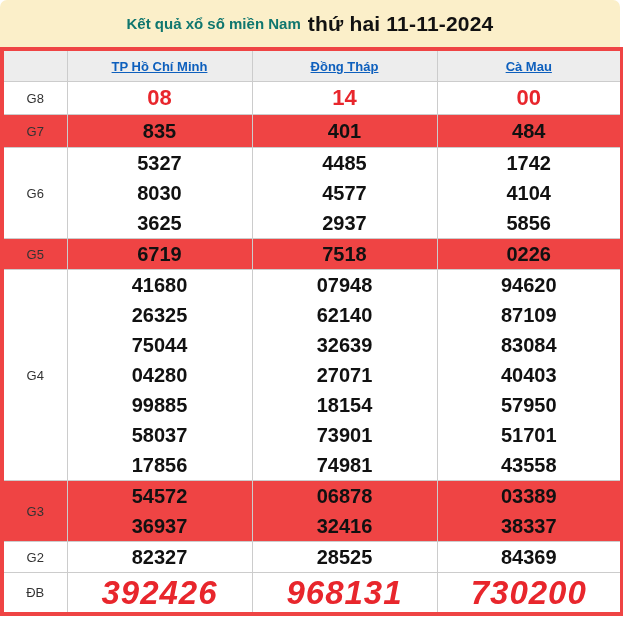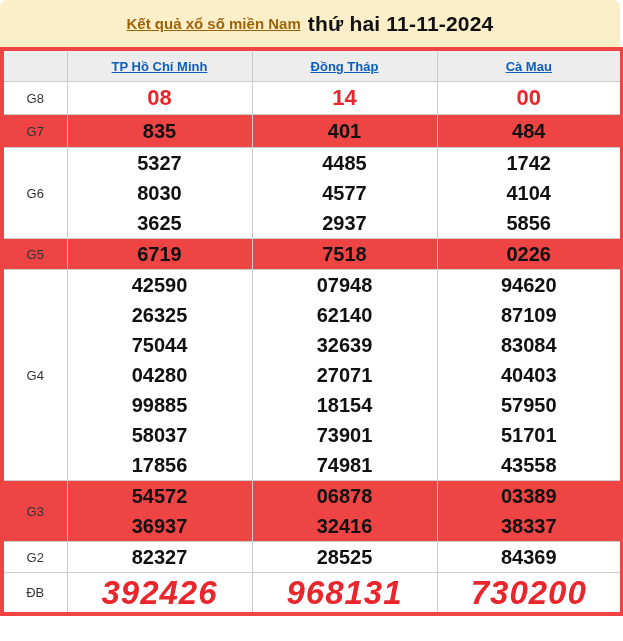--- a/index.html
+++ b/index.html
@@ -6,21 +6,21 @@
   body{font-family:"Liberation Sans","DejaVu Sans",sans-serif;}
   .page{width:623px;height:641px;background:#ffffff;overflow:hidden;position:relative;}
 
   
   .title-band{
     width:620px;height:47px;background:#FBEFC9;
     border-radius:7px 7px 0 0;
     display:flex;align-items:center;justify-content:center;gap:7px;
   }
   .title-link{
-    color:#a16207;font-size:15px;font-weight:bold;text-decoration:underline;cursor:pointer;
+    color:#0f766e;font-size:15px;font-weight:bold;cursor:pointer;
   }
   .title-date{
     color:#111111;font-size:21px;font-weight:bold;letter-spacing:0.2px;
   }
 
   
   table.results{
     width:620px;border-collapse:collapse;table-layout:fixed;
     border:4px solid #ef4444;
   }
@@ -130,21 +130,21 @@
           <td class="num">
             <div class="line">7518</div>
           </td>
           <td class="num">
             <div class="line">0226</div>
           </td>
         </tr>
         <tr class="">
           <td class="label">G4</td>
           <td class="num">
-            <div class="line">42590</div>
+            <div class="line">41680</div>
             <div class="line">26325</div>
             <div class="line">75044</div>
             <div class="line">04280</div>
             <div class="line">99885</div>
             <div class="line">58037</div>
             <div class="line">17856</div>
           </td>
           <td class="num">
             <div class="line">07948</div>
             <div class="line">62140</div>

